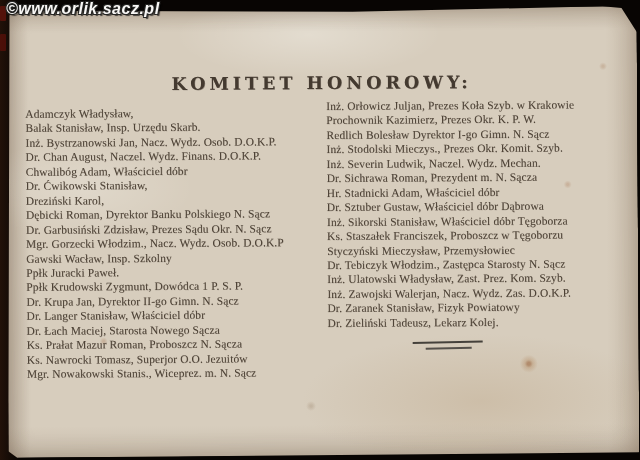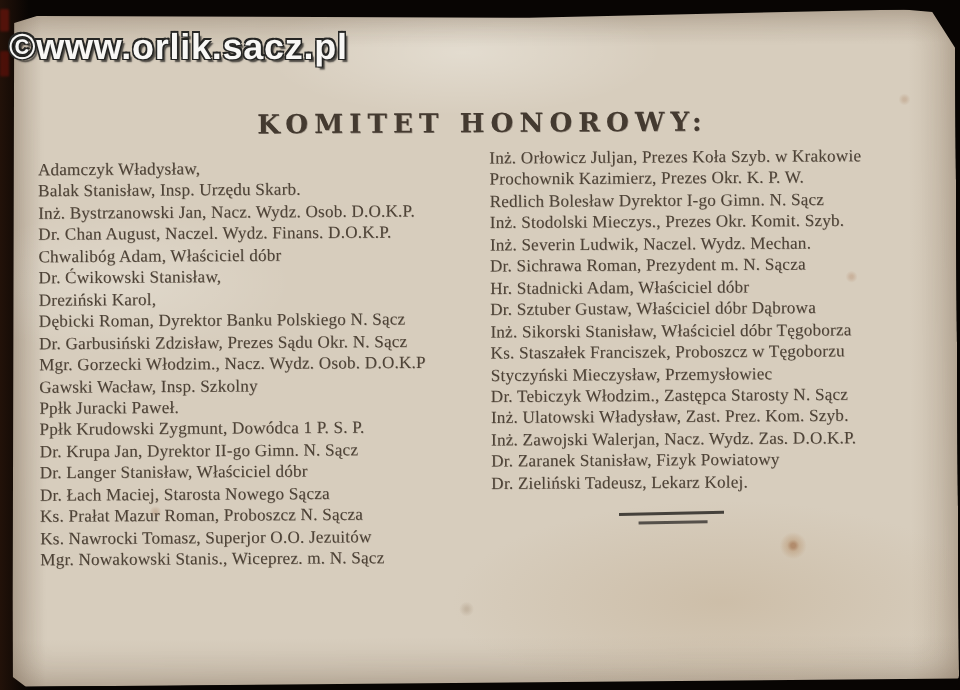--- a/index.html
+++ b/index.html
@@ -23,25 +23,26 @@
       radial-gradient(circle at 303px 398px, rgba(120,90,60,.2) 1px, rgba(120,90,60,0) 5px),
       radial-gradient(ellipse 190px 60px at 48% 6%, rgba(255,255,250,.3), rgba(255,255,250,0) 70%),
       radial-gradient(ellipse 160px 70px at 12% 40%, rgba(255,255,250,.22), rgba(255,255,250,0) 70%),
       radial-gradient(ellipse 240px 90px at 75% 88%, rgba(186,162,130,.35), rgba(186,162,130,0) 75%),
       linear-gradient(180deg, rgba(110,88,66,.16), rgba(0,0,0,0) 5%, rgba(0,0,0,0) 93%, rgba(110,88,66,.14)),
       linear-gradient(90deg, rgba(95,72,52,.22), rgba(0,0,0,0) 3.5%, rgba(0,0,0,0) 95%, rgba(120,95,70,.18)),
       #d7cdbd;
     box-shadow:inset 0 0 22px rgba(70,48,25,.3);
   }
   .watermark{
-    position:absolute;left:6px;top:18px;z-index:9;
+    position:absolute;left:6px;top:0;z-index:9;
     font-family:"Liberation Sans", sans-serif;
-    font-size:24px;font-weight:bold;letter-spacing:.5px;
+    font-size:16px;font-weight:bold;letter-spacing:.5px;
     color:#f8f7f5;
     text-shadow:-1px -1px 0 #262624, 1px -1px 0 #262624, -1px 1px 0 #262624, 1px 1px 0 #262624, 2px 2px 1px rgba(0,0,0,.65);
+    font-style:italic;
   }
   .edge-mark{position:absolute;left:0;width:6px;border-radius:1px;filter:blur(.6px);z-index:4;}
   .edge-mark.m1{top:6px;height:15px;background:#5d130b;opacity:.85;}
   .edge-mark.m2{top:34px;height:17px;background:#571009;opacity:.8;}
   .title{
     position:absolute;left:0;top:65px;width:100%;text-align:center;
     font-family:"DejaVu Serif", serif;font-size:17.5px;font-weight:700;
     letter-spacing:4px;color:#443a30;
     text-shadow:.4px .4px 0 rgba(68,58,48,.45);
   }

